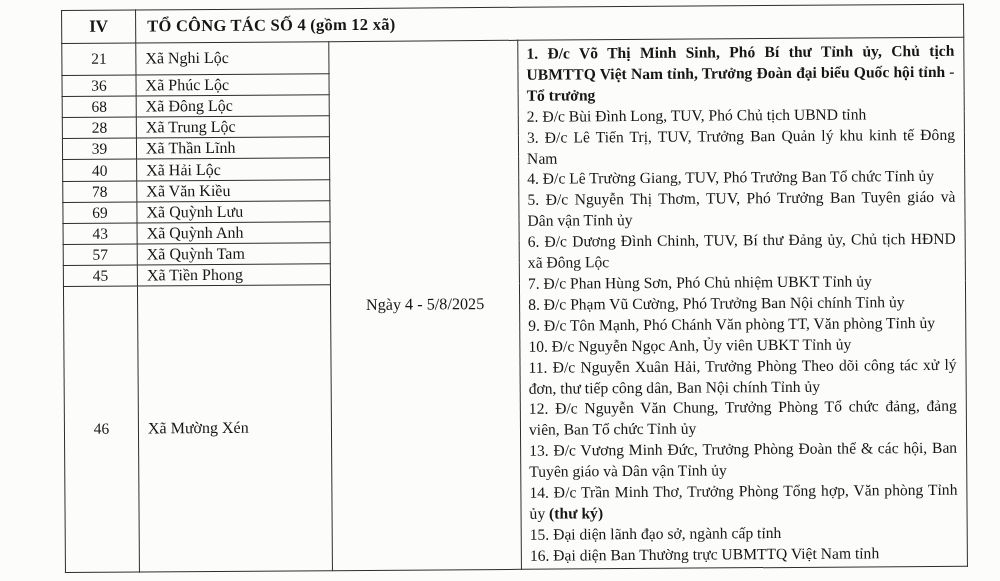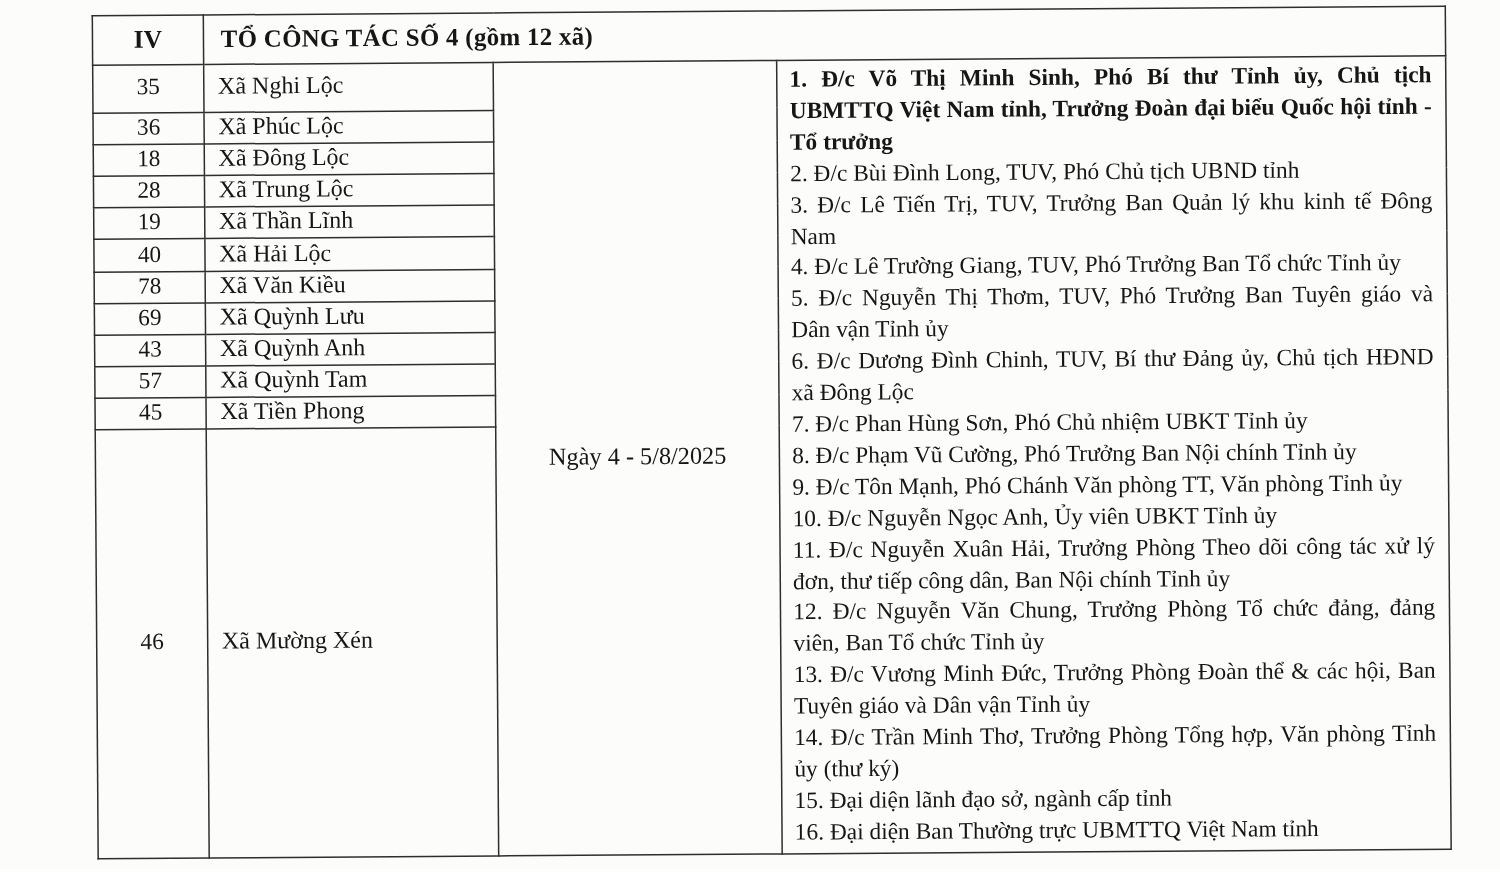--- a/index.html
+++ b/index.html
@@ -79,42 +79,42 @@
     vertical-align: top;
     padding: 3px 9px 2px 8px;
   }
   p.off {
     margin: 0;
     font-size: 15.6px;
     line-height: 20.9px;
     text-align: justify;
   }
   p.off.b { font-weight: 700; }
-  p.off b  { font-weight: 400; }
+  p.off b  { font-weight: 700; }
 </style>
 </head>
 <body>
 
 <div class="page">
   <div class="tilt">
     <table class="doc-table">
       <colgroup>
         <col class="col-no">
         <col class="col-name">
         <col class="col-date">
         <col class="col-off">
       </colgroup>
       <tbody id="tbody">
         <tr class="hdr">
           <td class="h-no">IV</td>
           <td class="h-title" colspan="3">TỔ CÔNG TÁC SỐ 4 (gồm 12 xã)</td>
         </tr>
 
       <tr class="r-first">
-            <td class="c-no">35</td>
+            <td class="c-no">21</td>
             <td class="c-name">Xã Nghi Lộc</td>
             <td class="c-date" rowspan="12">Ngày 4 - 5/8/2025</td>
             <td class="c-off" rowspan="12">
               <p class="off b"><span>1. Đ/c Võ Thị Minh Sinh, Phó Bí thư Tỉnh ủy, Chủ tịch UBMTTQ Việt Nam tỉnh, Trưởng Đoàn đại biểu Quốc hội tỉnh - Tổ trưởng</span></p>
               <p class="off"><span>2. Đ/c Bùi Đình Long, TUV, Phó Chủ tịch UBND tỉnh</span></p>
               <p class="off"><span>3. Đ/c Lê Tiến Trị, TUV, Trưởng Ban Quản lý khu kinh tế Đông Nam</span></p>
               <p class="off"><span>4. Đ/c Lê Trường Giang, TUV, Phó Trưởng Ban Tổ chức Tỉnh ủy</span></p>
               <p class="off"><span>5. Đ/c Nguyễn Thị Thơm, TUV, Phó Trưởng Ban Tuyên giáo và Dân vận Tỉnh ủy</span></p>
               <p class="off"><span>6. Đ/c Dương Đình Chinh, TUV, Bí thư Đảng ủy, Chủ tịch HĐND xã Đông Lộc</span></p>
               <p class="off"><span>7. Đ/c Phan Hùng Sơn, Phó Chủ nhiệm UBKT Tỉnh ủy</span></p>
@@ -127,29 +127,29 @@
               <p class="off"><span>14. Đ/c Trần Minh Thơ, Trưởng Phòng Tổng hợp, Văn phòng Tỉnh ủy </span><b>(thư ký)</b></p>
               <p class="off"><span>15. Đại diện lãnh đạo sở, ngành cấp tỉnh</span></p>
               <p class="off"><span>16. Đại diện Ban Thường trực UBMTTQ Việt Nam tỉnh</span></p>
             </td>
           </tr>
           <tr class="r-mid">
             <td class="c-no">36</td>
             <td class="c-name">Xã Phúc Lộc</td>
           </tr>
           <tr class="r-mid">
-            <td class="c-no">18</td>
+            <td class="c-no">68</td>
             <td class="c-name">Xã Đông Lộc</td>
           </tr>
           <tr class="r-mid">
             <td class="c-no">28</td>
             <td class="c-name">Xã Trung Lộc</td>
           </tr>
           <tr class="r-mid">
-            <td class="c-no">19</td>
+            <td class="c-no">39</td>
             <td class="c-name">Xã Thần Lĩnh</td>
           </tr>
           <tr class="r-mid">
             <td class="c-no">40</td>
             <td class="c-name">Xã Hải Lộc</td>
           </tr>
           <tr class="r-mid">
             <td class="c-no">78</td>
             <td class="c-name">Xã Văn Kiều</td>
           </tr>

